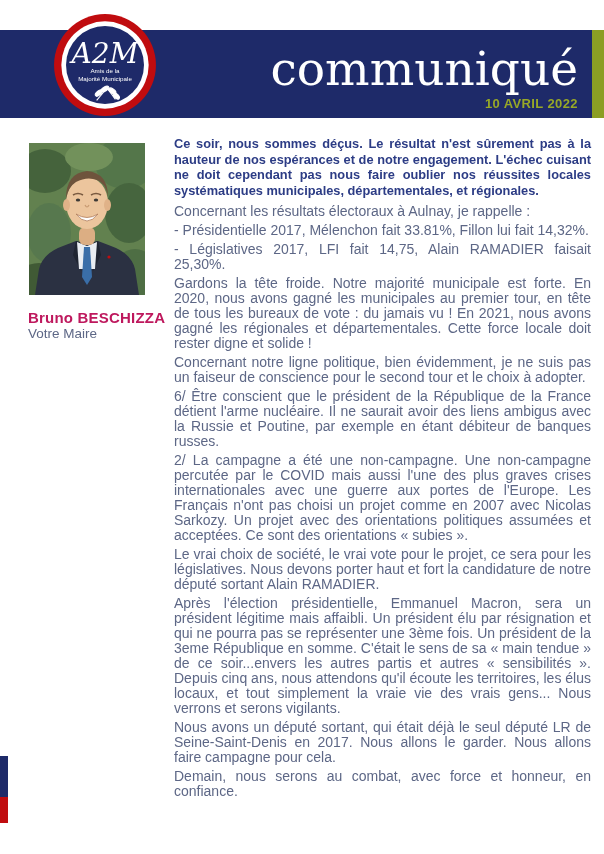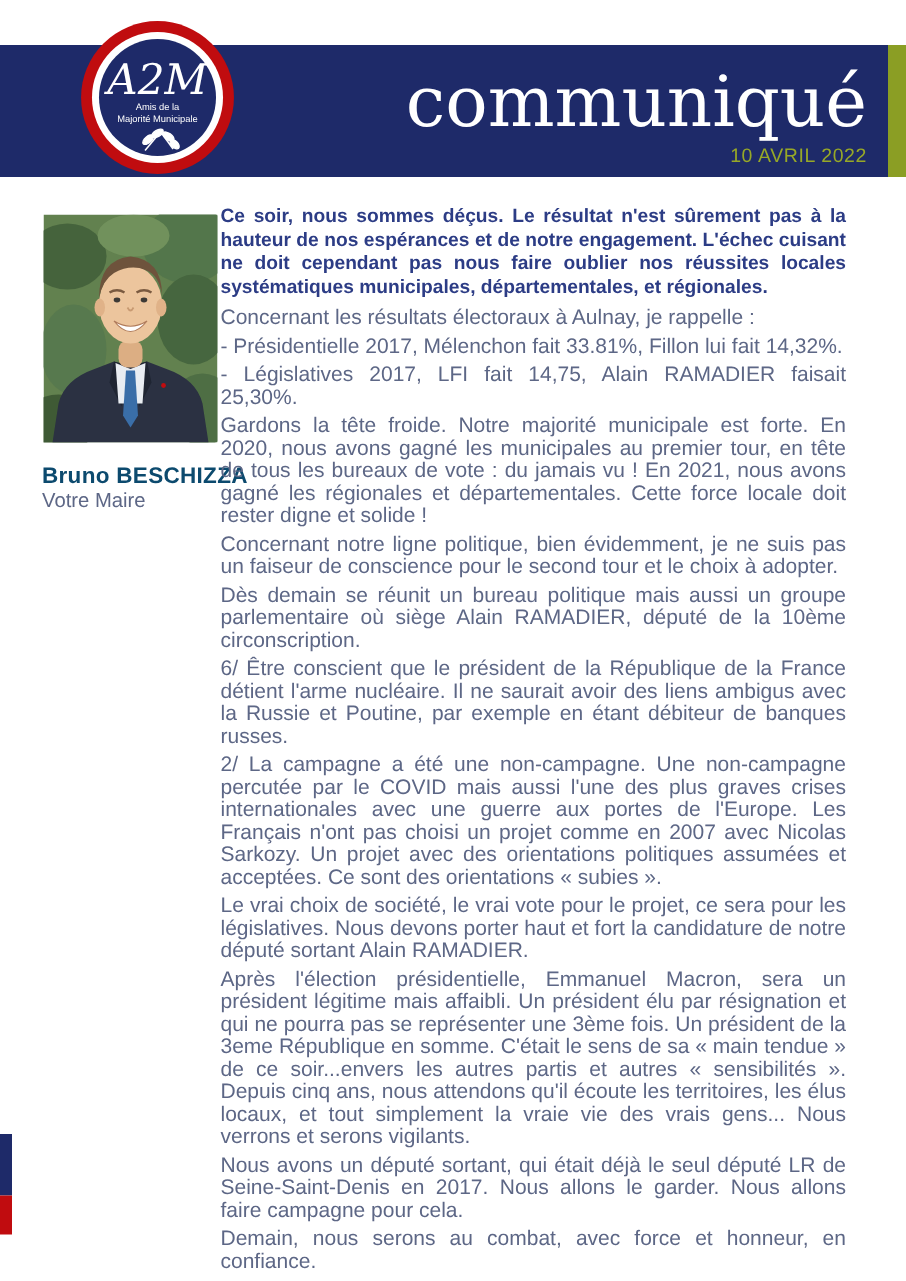--- a/index.html
+++ b/index.html
@@ -6,32 +6,32 @@
   .page{position:relative;width:604px;height:854px;background:#ffffff;overflow:hidden;
         font-family:"Liberation Sans",sans-serif;}
 
   
   .band{position:absolute;left:0;top:30px;width:592px;height:88px;background:#1e2a69;}
   .green-tab{position:absolute;left:592px;top:30px;width:12px;height:88px;background:#8b9e24;}
   .masthead{position:absolute;left:0;top:30px;width:578px;height:88px;
             display:flex;flex-direction:column;align-items:flex-end;justify-content:center;}
   .title{font-family:"DejaVu Serif","Liberation Serif",serif;color:#ffffff;
          font-size:47px;line-height:0.95;margin-top:10px;font-weight:400;}
-  .date{color:#97a827;font-weight:normal;font-size:13px;letter-spacing:0.4px;margin-top:5px;}
+  .date{color:#97a827;font-weight:bold;font-size:13px;letter-spacing:0.4px;margin-top:5px;}
 
   .logo{position:absolute;left:53px;top:13px;width:104px;height:104px;}
 
   
   .photo{position:absolute;left:29px;top:143px;width:116px;height:152px;}
   .author-name{position:absolute;left:28px;top:309px;font-size:15px;font-weight:bold;
-               color:#0c4a6e;letter-spacing:0.2px;}
+               color:#be185d;letter-spacing:0.2px;}
   .author-role{position:absolute;left:28px;top:326px;font-size:13.5px;color:#5d6786;}
 
   
-  .content{position:absolute;left:147px;top:136px;width:417px;}
+  .content{position:absolute;left:174px;top:136px;width:417px;}
   .content p{margin:0 0 4px 0;font-size:14px;line-height:15px;color:#5d6786;
              text-align:justify;}
   .content p.lead{font-weight:bold;color:#2c3c85;font-size:12.8px;line-height:15.6px;
                   margin-bottom:6px;}
 
   
   .accent-navy{position:absolute;left:0;top:756px;width:8px;height:41px;background:#1e2a69;}
   .accent-red{position:absolute;left:0;top:797px;width:8px;height:26px;background:#c00c0f;}
 </style>
 </head>
@@ -106,21 +106,20 @@
   <div class="author-name">Bruno BESCHIZZA</div>
   <div class="author-role">Votre Maire</div>
 
   <div class="content">
     <p class="lead">Ce soir, nous sommes déçus. Le résultat n'est sûrement pas à la hauteur de nos espérances et de notre engagement. L'échec cuisant ne doit cependant pas nous faire oublier nos réussites locales systématiques municipales, départementales, et régionales.</p>
     <p>Concernant les résultats électoraux à Aulnay, je rappelle :</p>
     <p>- Présidentielle 2017, Mélenchon fait 33.81%, Fillon lui fait 14,32%.</p>
     <p>- Législatives 2017, LFI fait 14,75, Alain RAMADIER faisait 25,30%.</p>
     <p>Gardons la tête froide. Notre majorité municipale est forte. En 2020, nous avons gagné les municipales au premier tour, en tête de tous les bureaux de vote : du jamais vu ! En 2021, nous avons gagné les régionales et départementales. Cette force locale doit rester digne et solide !</p>
     <p>Concernant notre ligne politique, bien évidemment, je ne suis pas un faiseur de conscience pour le second tour et le choix à adopter.</p>
-    <p>Dès demain se réunit un bureau politique mais aussi un groupe parlementaire où siège Alain RAMADIER, député de la 10ème circonscription.</p>
     <p>6/ Être conscient que le président de la République de la France détient l'arme nucléaire. Il ne saurait avoir des liens ambigus avec la Russie et Poutine, par exemple en étant débiteur de banques russes.</p>
     <p>2/ La campagne a été une non-campagne. Une non-campagne percutée par le COVID mais aussi l'une des plus graves crises internationales avec une guerre aux portes de l'Europe. Les Français n'ont pas choisi un projet comme en 2007 avec Nicolas Sarkozy. Un projet avec des orientations politiques assumées et acceptées. Ce sont des orientations « subies ».</p>
     <p>Le vrai choix de société, le vrai vote pour le projet, ce sera pour les législatives. Nous devons porter haut et fort la candidature de notre député sortant Alain RAMADIER.</p>
     <p>Après l'élection présidentielle, Emmanuel Macron, sera un président légitime mais affaibli. Un président élu par résignation et qui ne pourra pas se représenter une 3ème fois. Un président de la 3eme République en somme. C'était le sens de sa « main tendue » de ce soir...envers les autres partis et autres « sensibilités ». Depuis cinq ans, nous attendons qu'il écoute les territoires, les élus locaux, et tout simplement la vraie vie des vrais gens... Nous verrons et serons vigilants.</p>
     <p>Nous avons un député sortant, qui était déjà le seul député LR de Seine-Saint-Denis en 2017. Nous allons le garder. Nous allons faire campagne pour cela.</p>
     <p>Demain, nous serons au combat, avec force et honneur, en confiance.</p>
   </div>
 
   <div class="accent-navy"></div>
   <div class="accent-red"></div>

